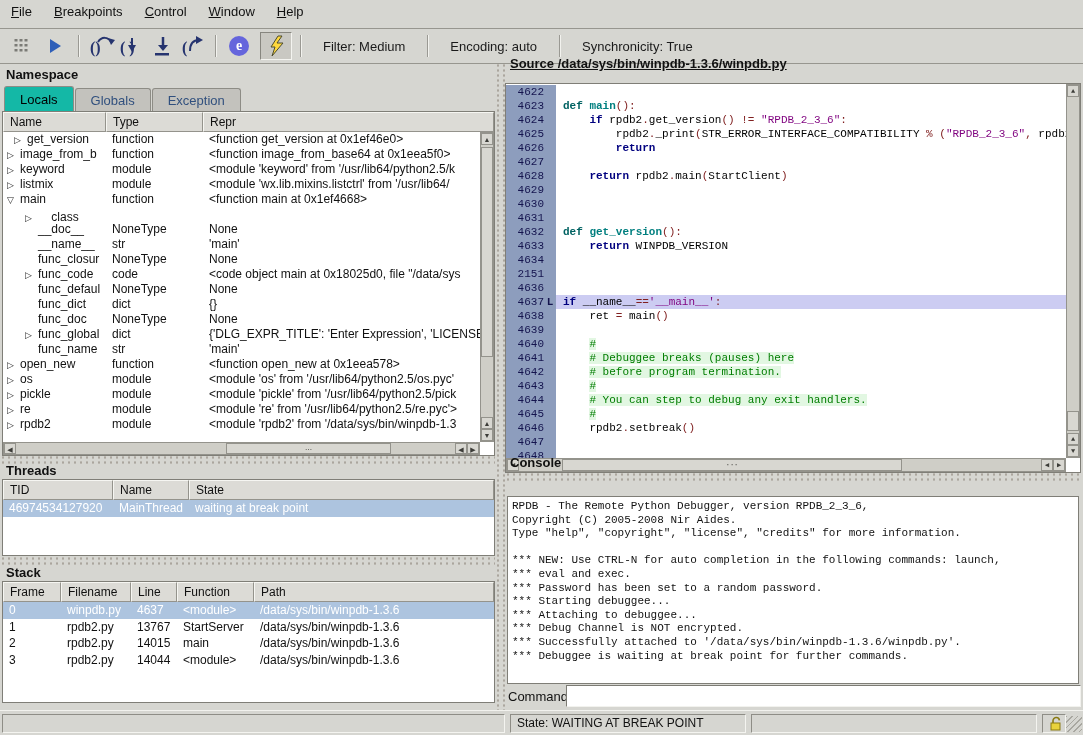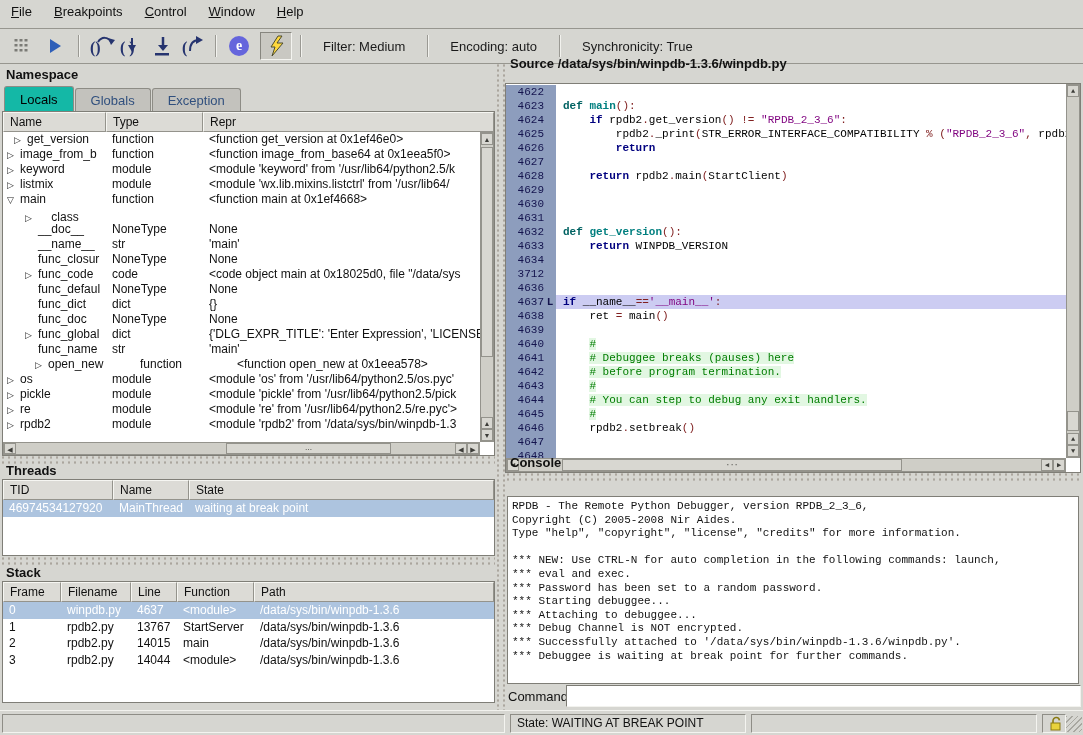--- a/index.html
+++ b/index.html
@@ -245,21 +245,21 @@
         <div class="trow" style="height: 15px; line-height: 15px; font-size: 12px;">
           <span style="width: 103px; padding-left: 22px;"><span class="arrow">▷</span>func_global</span>
           <span style="width: 97px;">dict</span>
           <span style="flex: 1 1 0%;">{'DLG_EXPR_TITLE': 'Enter Expression', 'LICENSE</span>
         </div>
         <div class="trow" style="height: 15px; line-height: 15px; font-size: 12px;">
           <span style="width: 103px; padding-left: 22px;"><span class="arrow"></span>func_name</span>
           <span style="width: 97px;">str</span>
           <span style="flex: 1 1 0%;">'main'</span>
         </div>
-        <div class="trow" style="height: 15px; line-height: 15px; font-size: 12px; margin-left: 28px;">
+        <div class="trow" style="height: 15px; line-height: 15px; font-size: 12px;">
           <span style="width: 103px; padding-left: 4px;"><span class="arrow">▷</span>open_new</span>
           <span style="width: 97px;">function</span>
           <span style="flex: 1 1 0%;">&lt;function open_new at 0x1eea578&gt;</span>
         </div>
         <div class="trow" style="height: 15px; line-height: 15px; font-size: 12px;">
           <span style="width: 103px; padding-left: 4px;"><span class="arrow">▷</span>os</span>
           <span style="width: 97px;">module</span>
           <span style="flex: 1 1 0%;">&lt;module 'os' from '/usr/lib64/python2.5/os.pyc'</span>
         </div>
         <div class="trow" style="height: 15px; line-height: 15px; font-size: 12px;">
@@ -344,21 +344,21 @@
         <div class="trow" style="height: 16.5px; line-height: 16.5px; font-size: 12px;">
           <span style="width: 58px;">3</span>
           <span style="width: 70px;">rpdb2.py</span>
           <span style="width: 46px;">14044</span>
           <span style="width: 77px;">&lt;module&gt;</span>
           <span style="flex: 1 1 0%;">/data/sys/bin/winpdb-1.3.6</span>
         </div>
       </div>
   </div>
 
-  <div class="ptitle" style="left:510px;top:56px;">Source /data/sys/bin/winpdb-1.3.6/winpdb.py</div>
+  <div class="ptitle" style="left:510px;top:56px;text-decoration:underline;">Source /data/sys/bin/winpdb-1.3.6/winpdb.py</div>
   <div id="src-box" class="mono">
     <div id="src-lines" style="position:absolute;left:0;top:1px;right:14px;bottom:14px;overflow:hidden;">
         <div class="src-line">
           <span class="gut">
             <span class="num">4622</span>
             <span class="mark"></span>
           </span>
           <span class="code"></span>
         </div>
         <div class="src-line">
@@ -440,21 +440,21 @@
         </div>
         <div class="src-line">
           <span class="gut">
             <span class="num">4634</span>
             <span class="mark"></span>
           </span>
           <span class="code"></span>
         </div>
         <div class="src-line">
           <span class="gut">
-            <span class="num">3712</span>
+            <span class="num">2151</span>
             <span class="mark"></span>
           </span>
           <span class="code"></span>
         </div>
         <div class="src-line">
           <span class="gut">
             <span class="num">4636</span>
             <span class="mark"></span>
           </span>
           <span class="code"></span>

